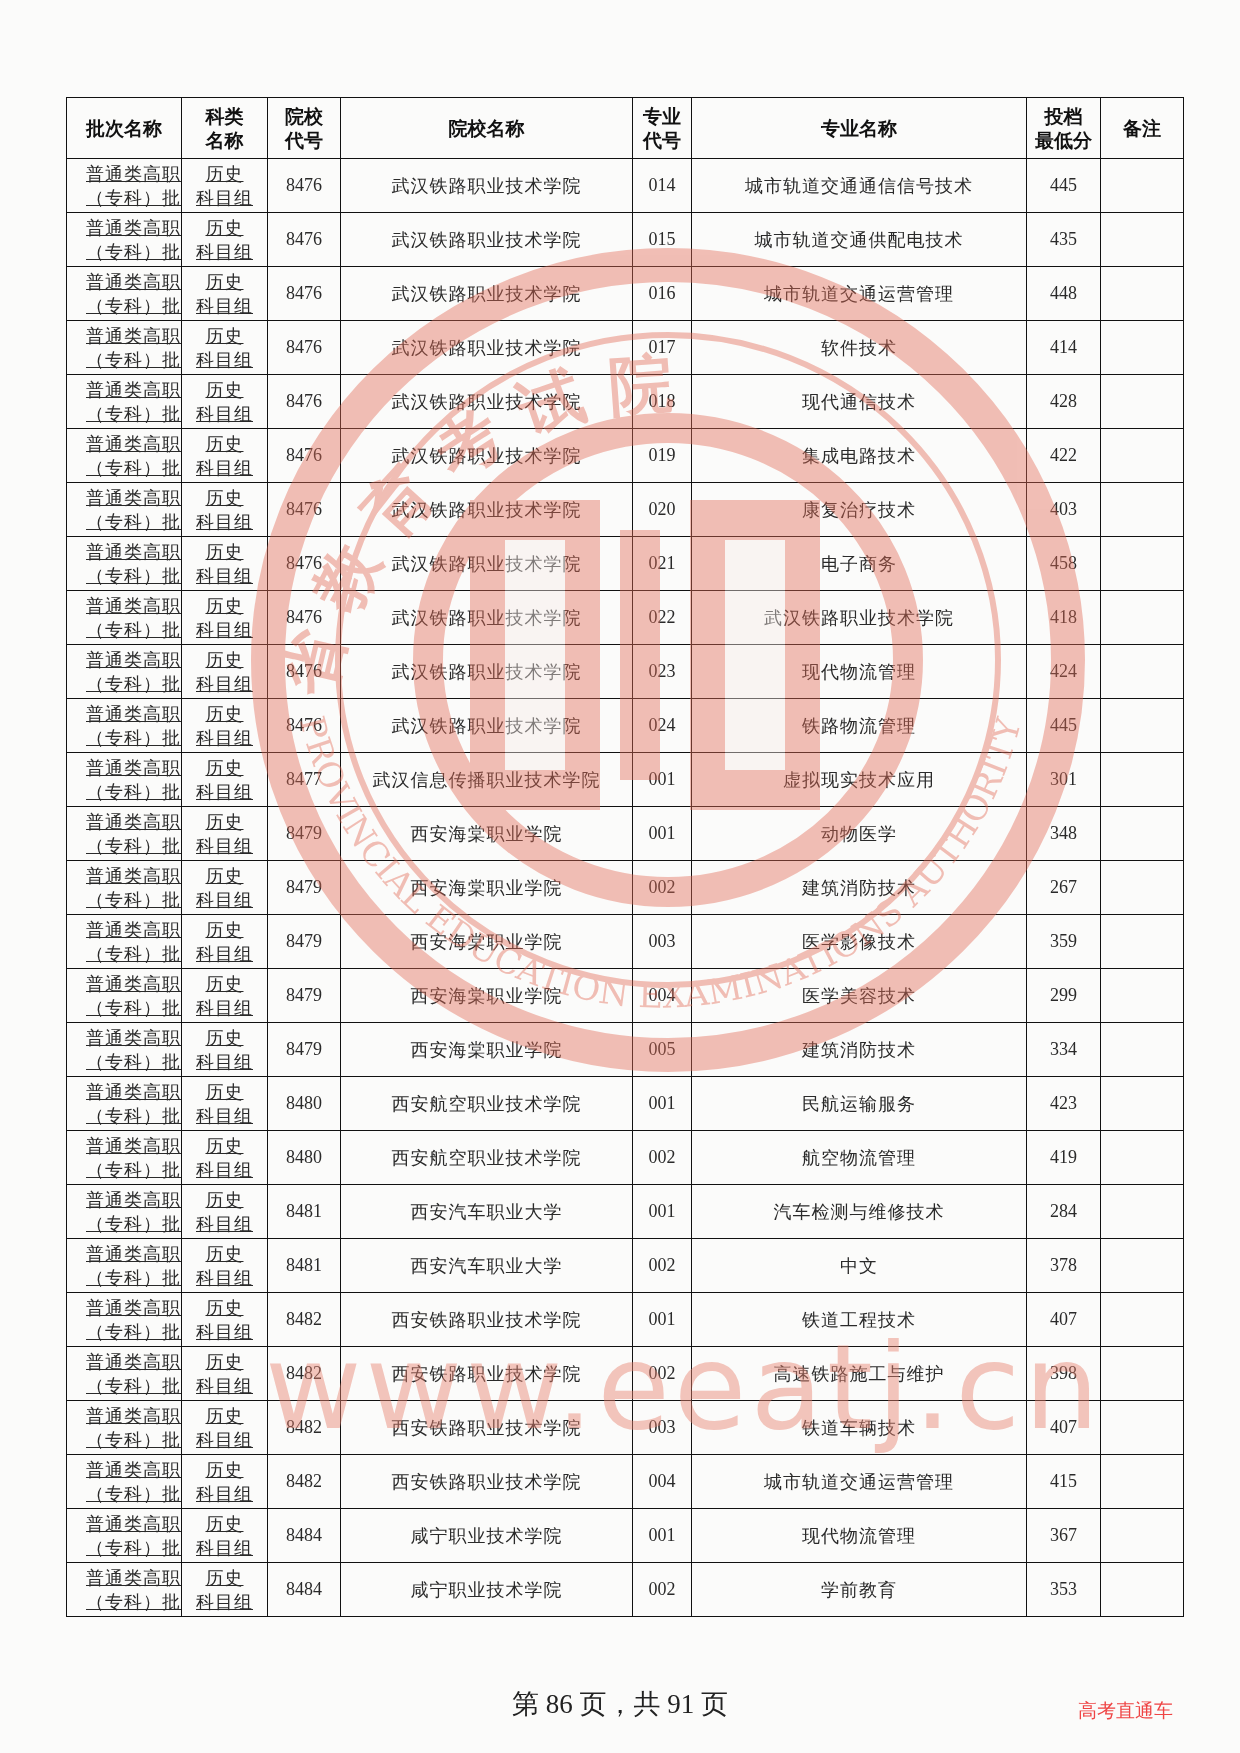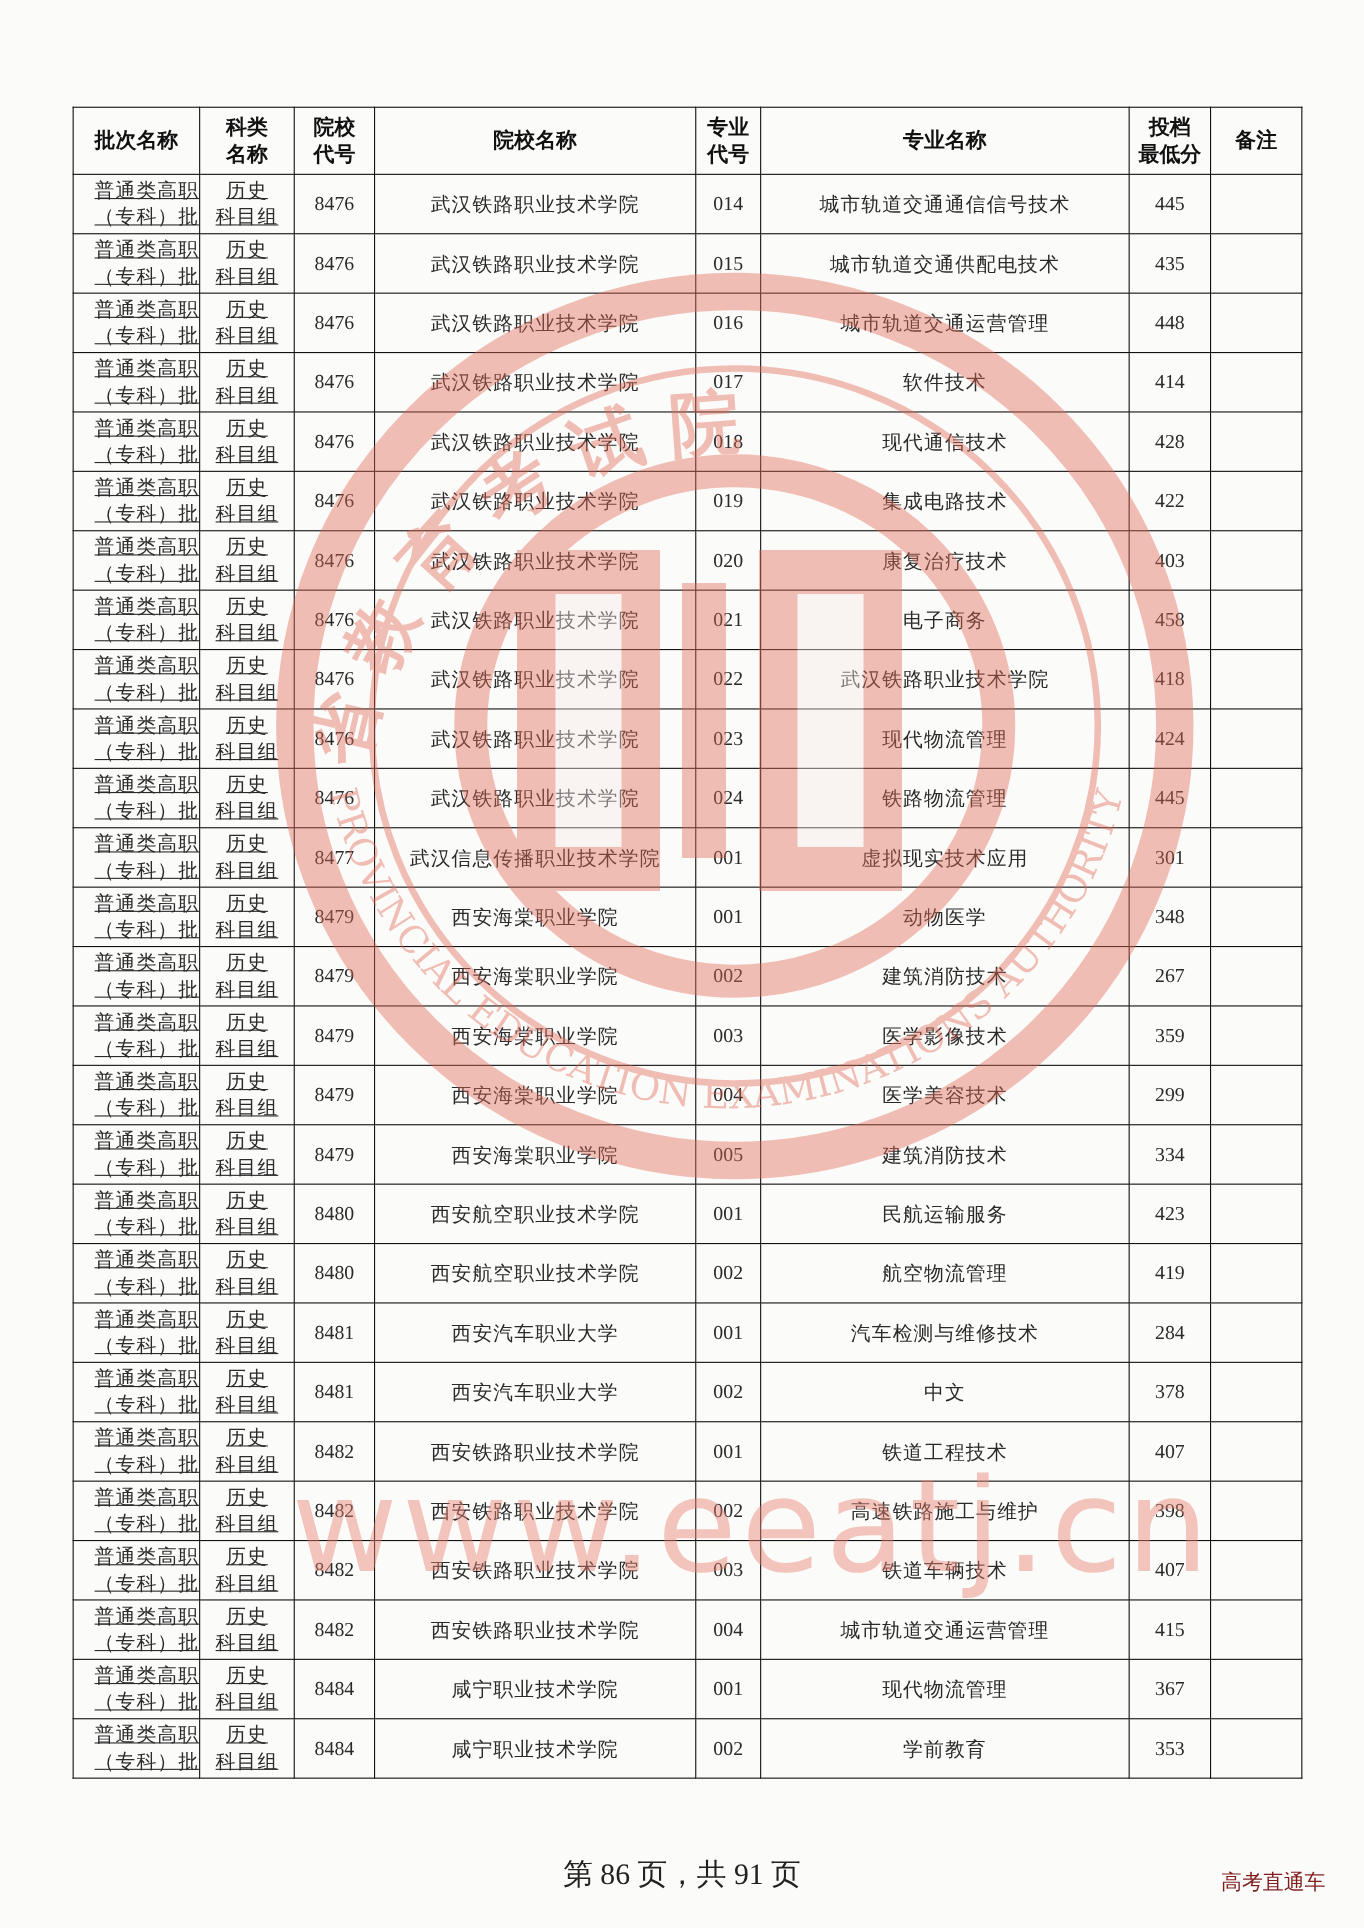--- a/index.html
+++ b/index.html
@@ -26,22 +26,22 @@
   td.c-batch, td.c-subject { text-align: center; line-height: 24px; font-size: 18.5px; letter-spacing: 1px; text-decoration: underline; }
   td.c-batch { text-align: right; padding-right: 2px; }
   td.c-code, td.c-mcode, td.c-score { text-align: center; font-family: "Liberation Serif", "DejaVu Serif", serif; font-size: 19px; }
   td.c-school, td.c-major { text-align: center; padding-left: 5px; font-size: 18.5px; letter-spacing: 1px; }
   .two-line span { display: block; }
   .footer-page {
     position: absolute; left: 0; width: 1240px; top: 1686px; text-align: center;
     font-family: "Liberation Serif", "DejaVu Serif", serif; font-size: 27px; color: #222; z-index: 3;
   }
   .footer-brand {
-    position: absolute; left: 1110px; top: 1698px;
-    font-family: "DejaVu Sans", "Liberation Sans", sans-serif; font-size: 19px; color: #7f1d1d; z-index: 3;
+    position: absolute; left: 1078px; top: 1698px;
+    font-family: "DejaVu Sans", "Liberation Sans", sans-serif; font-size: 19px; color: #ef4444; z-index: 3;
   }
 </style>
 </head>
 <body>
 
 <table class="admission">
   <colgroup>
     <col style="width:115px">
       <col style="width:86px">
       <col style="width:73px">

